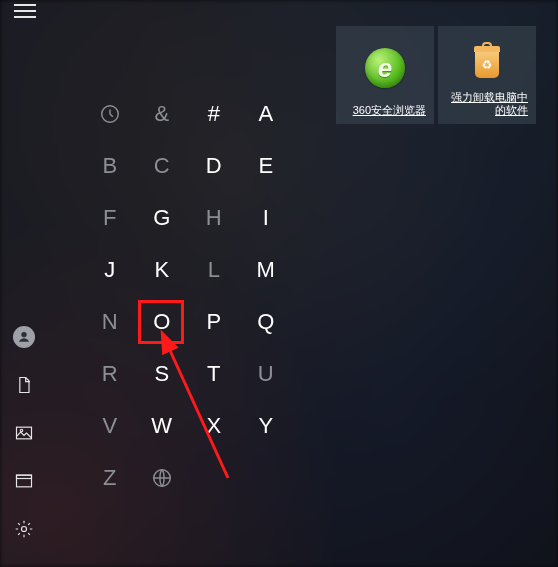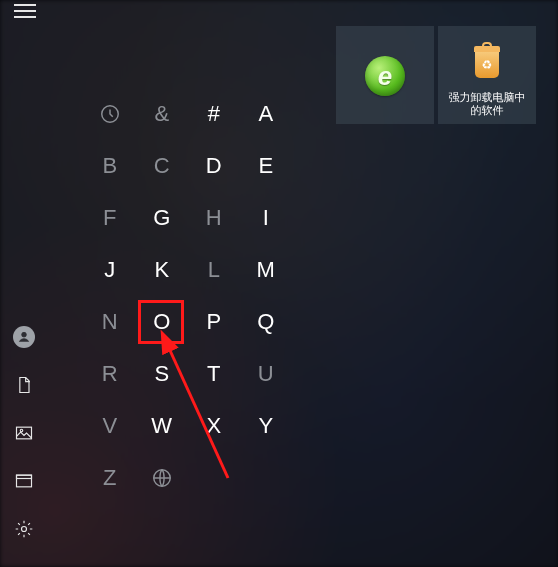--- a/index.html
+++ b/index.html
@@ -129,24 +129,25 @@
   .tile .icon-area {
     flex: 1;
     display: flex;
     align-items: center;
     justify-content: center;
   }
   .tile .label {
     font-size: 11px;
     line-height: 1.25;
     width: 100%;
-    text-align: center;
+    text-align: right;
     padding: 0 4px 2px 4px;
     box-sizing: border-box;
     word-break: break-all;
+    text-decoration: underline;
   }
 
   
   .icon-360 {
     width: 40px;
     height: 40px;
     border-radius: 50%;
     background: radial-gradient(circle at 35% 30%, #b9f07a, #56bb1d 60%, #3a8f13);
     box-shadow: inset 0 -3px 6px rgba(0,0,0,0.25), 0 1px 2px rgba(0,0,0,0.3);
     position: relative;
@@ -312,20 +313,21 @@
       <div class="cell"></div>
     </div>
 <div class="highlight-box" style="left: 54px; top: 212px; width: 46px; height: 44px; border-color: rgb(255, 26, 26);"></div>
   </div>
 
 <div class="tiles">
   <div class="tile">
     <div class="icon-area">
         <div class="icon-360"></div>
       </div>
+    <div class="label">360安全浏览器</div>
   </div>
   <div class="tile">
     <div class="icon-area">
       <div class="icon-trash">
         <div class="trash-handle"></div>
         <div class="trash-lid"></div>
         <div class="trash-body"></div>
         <div class="trash-recycle">♻</div>
       </div>
     </div>

